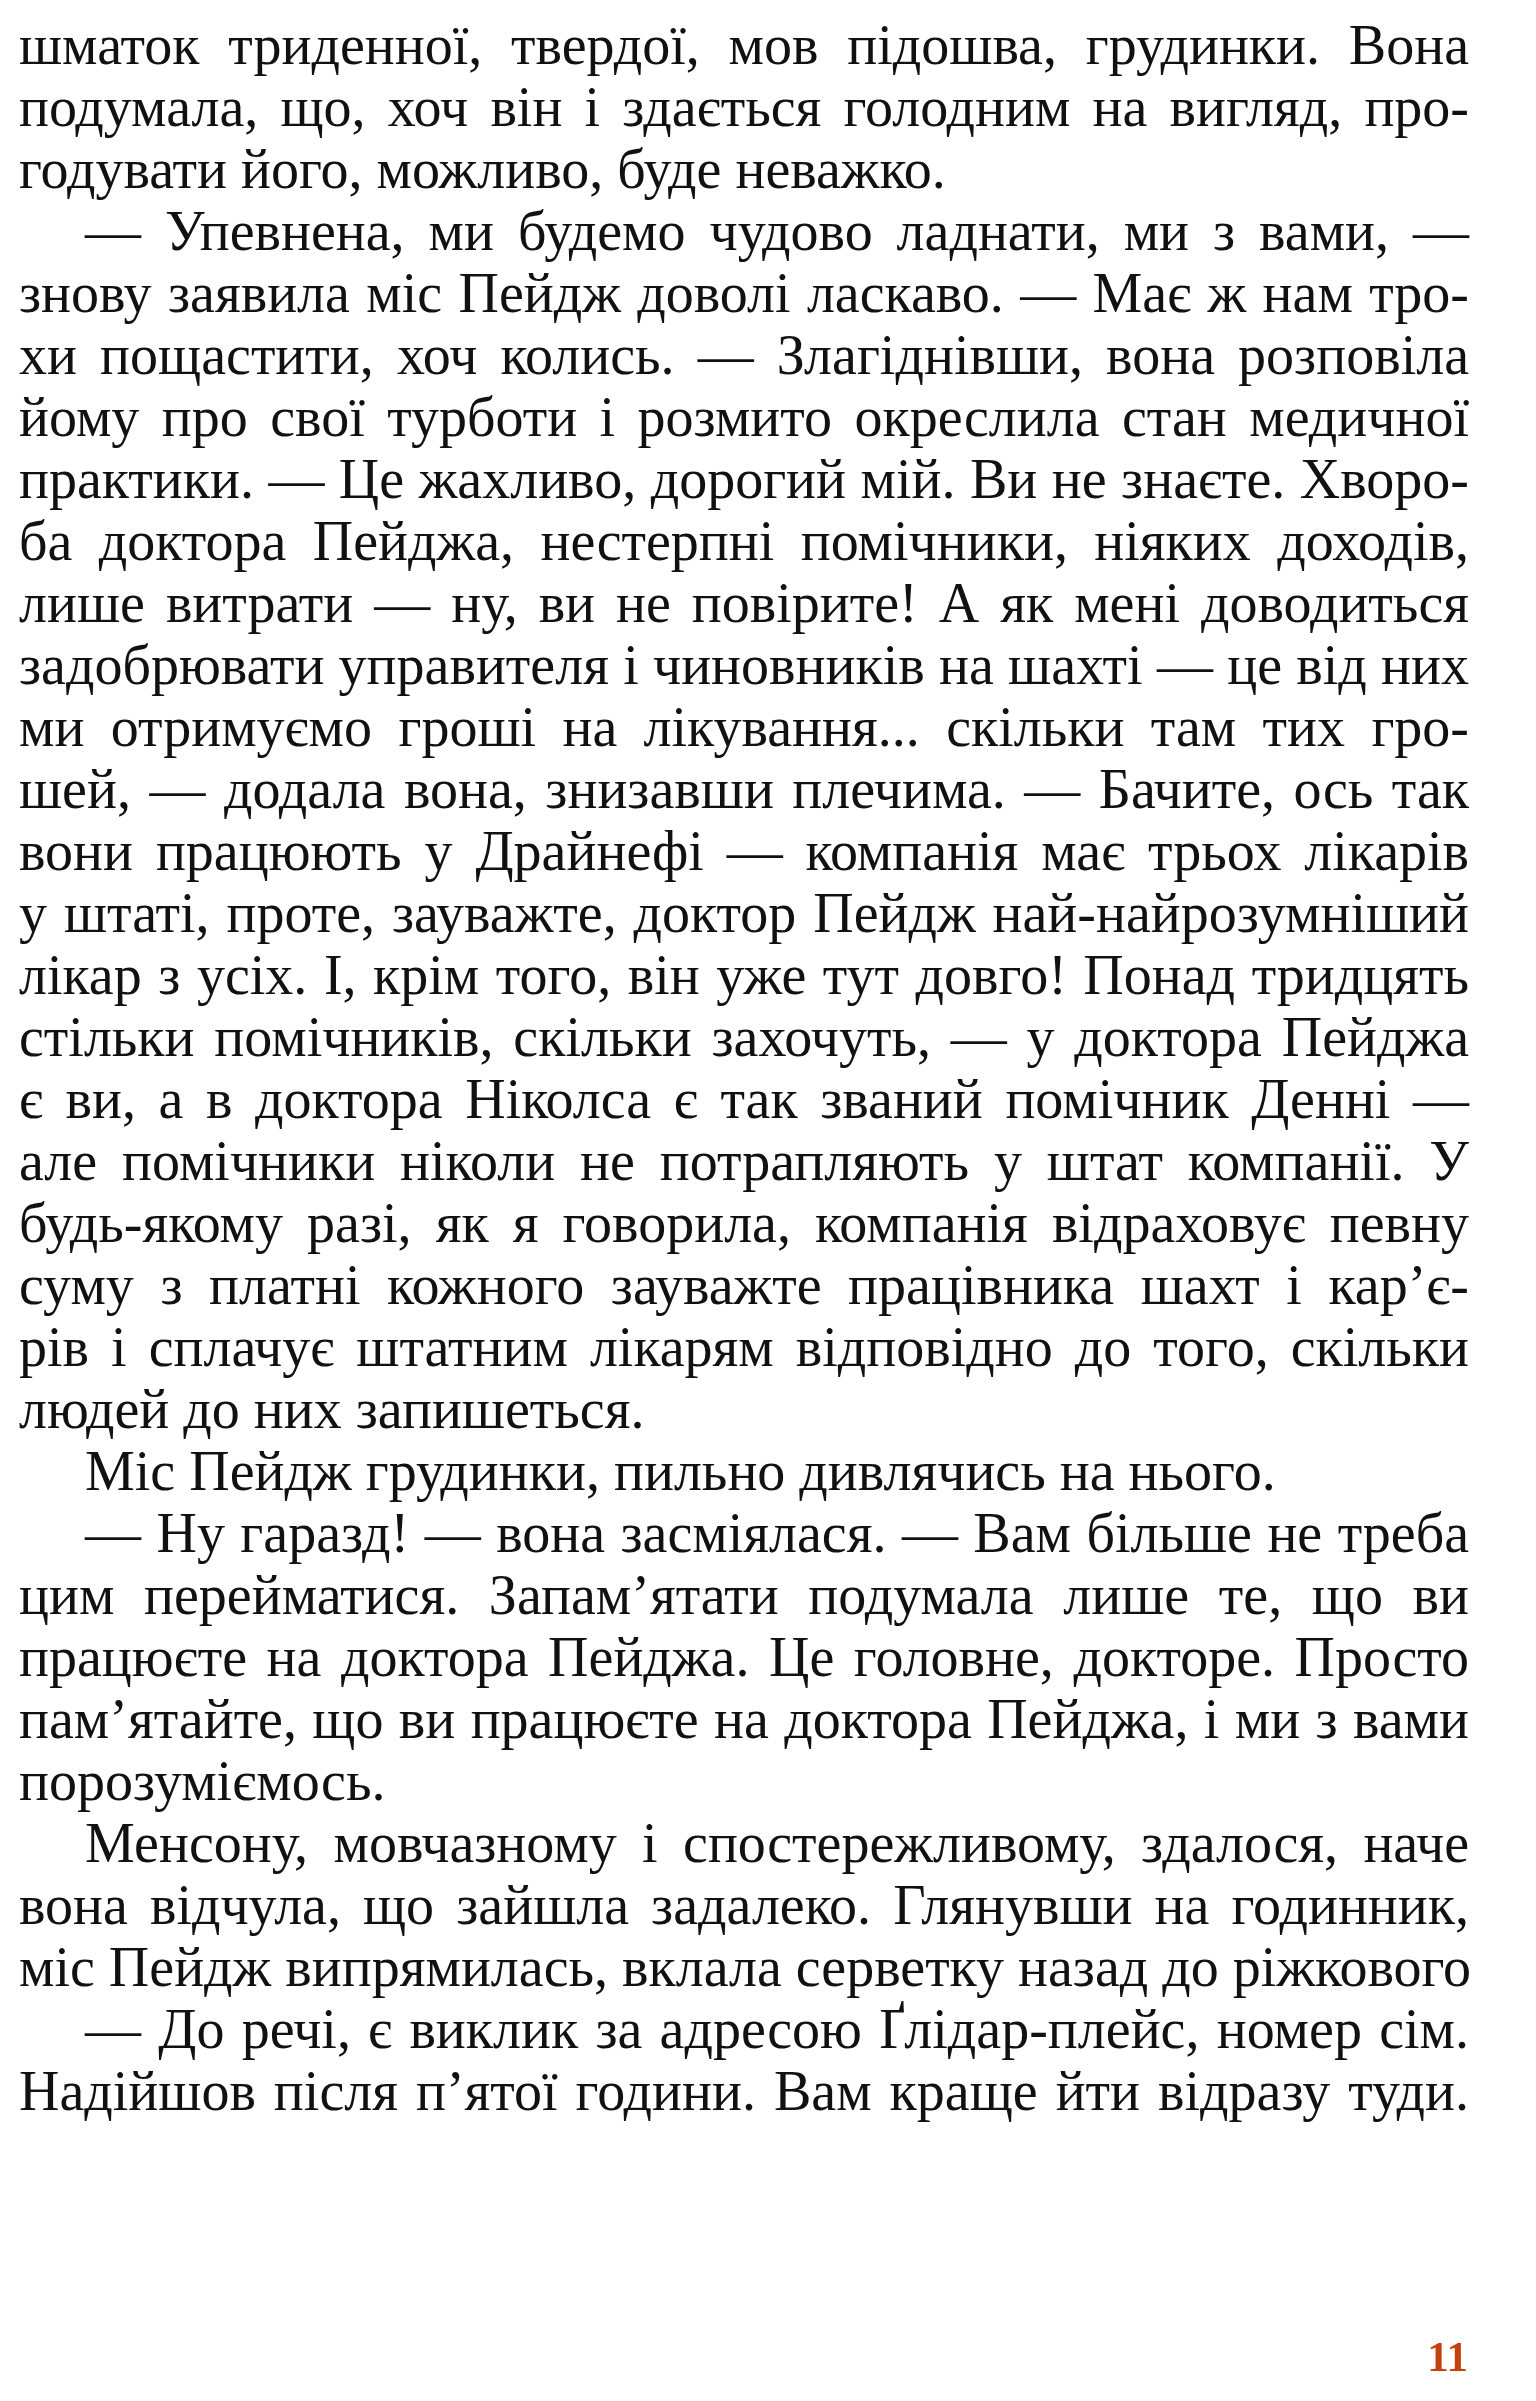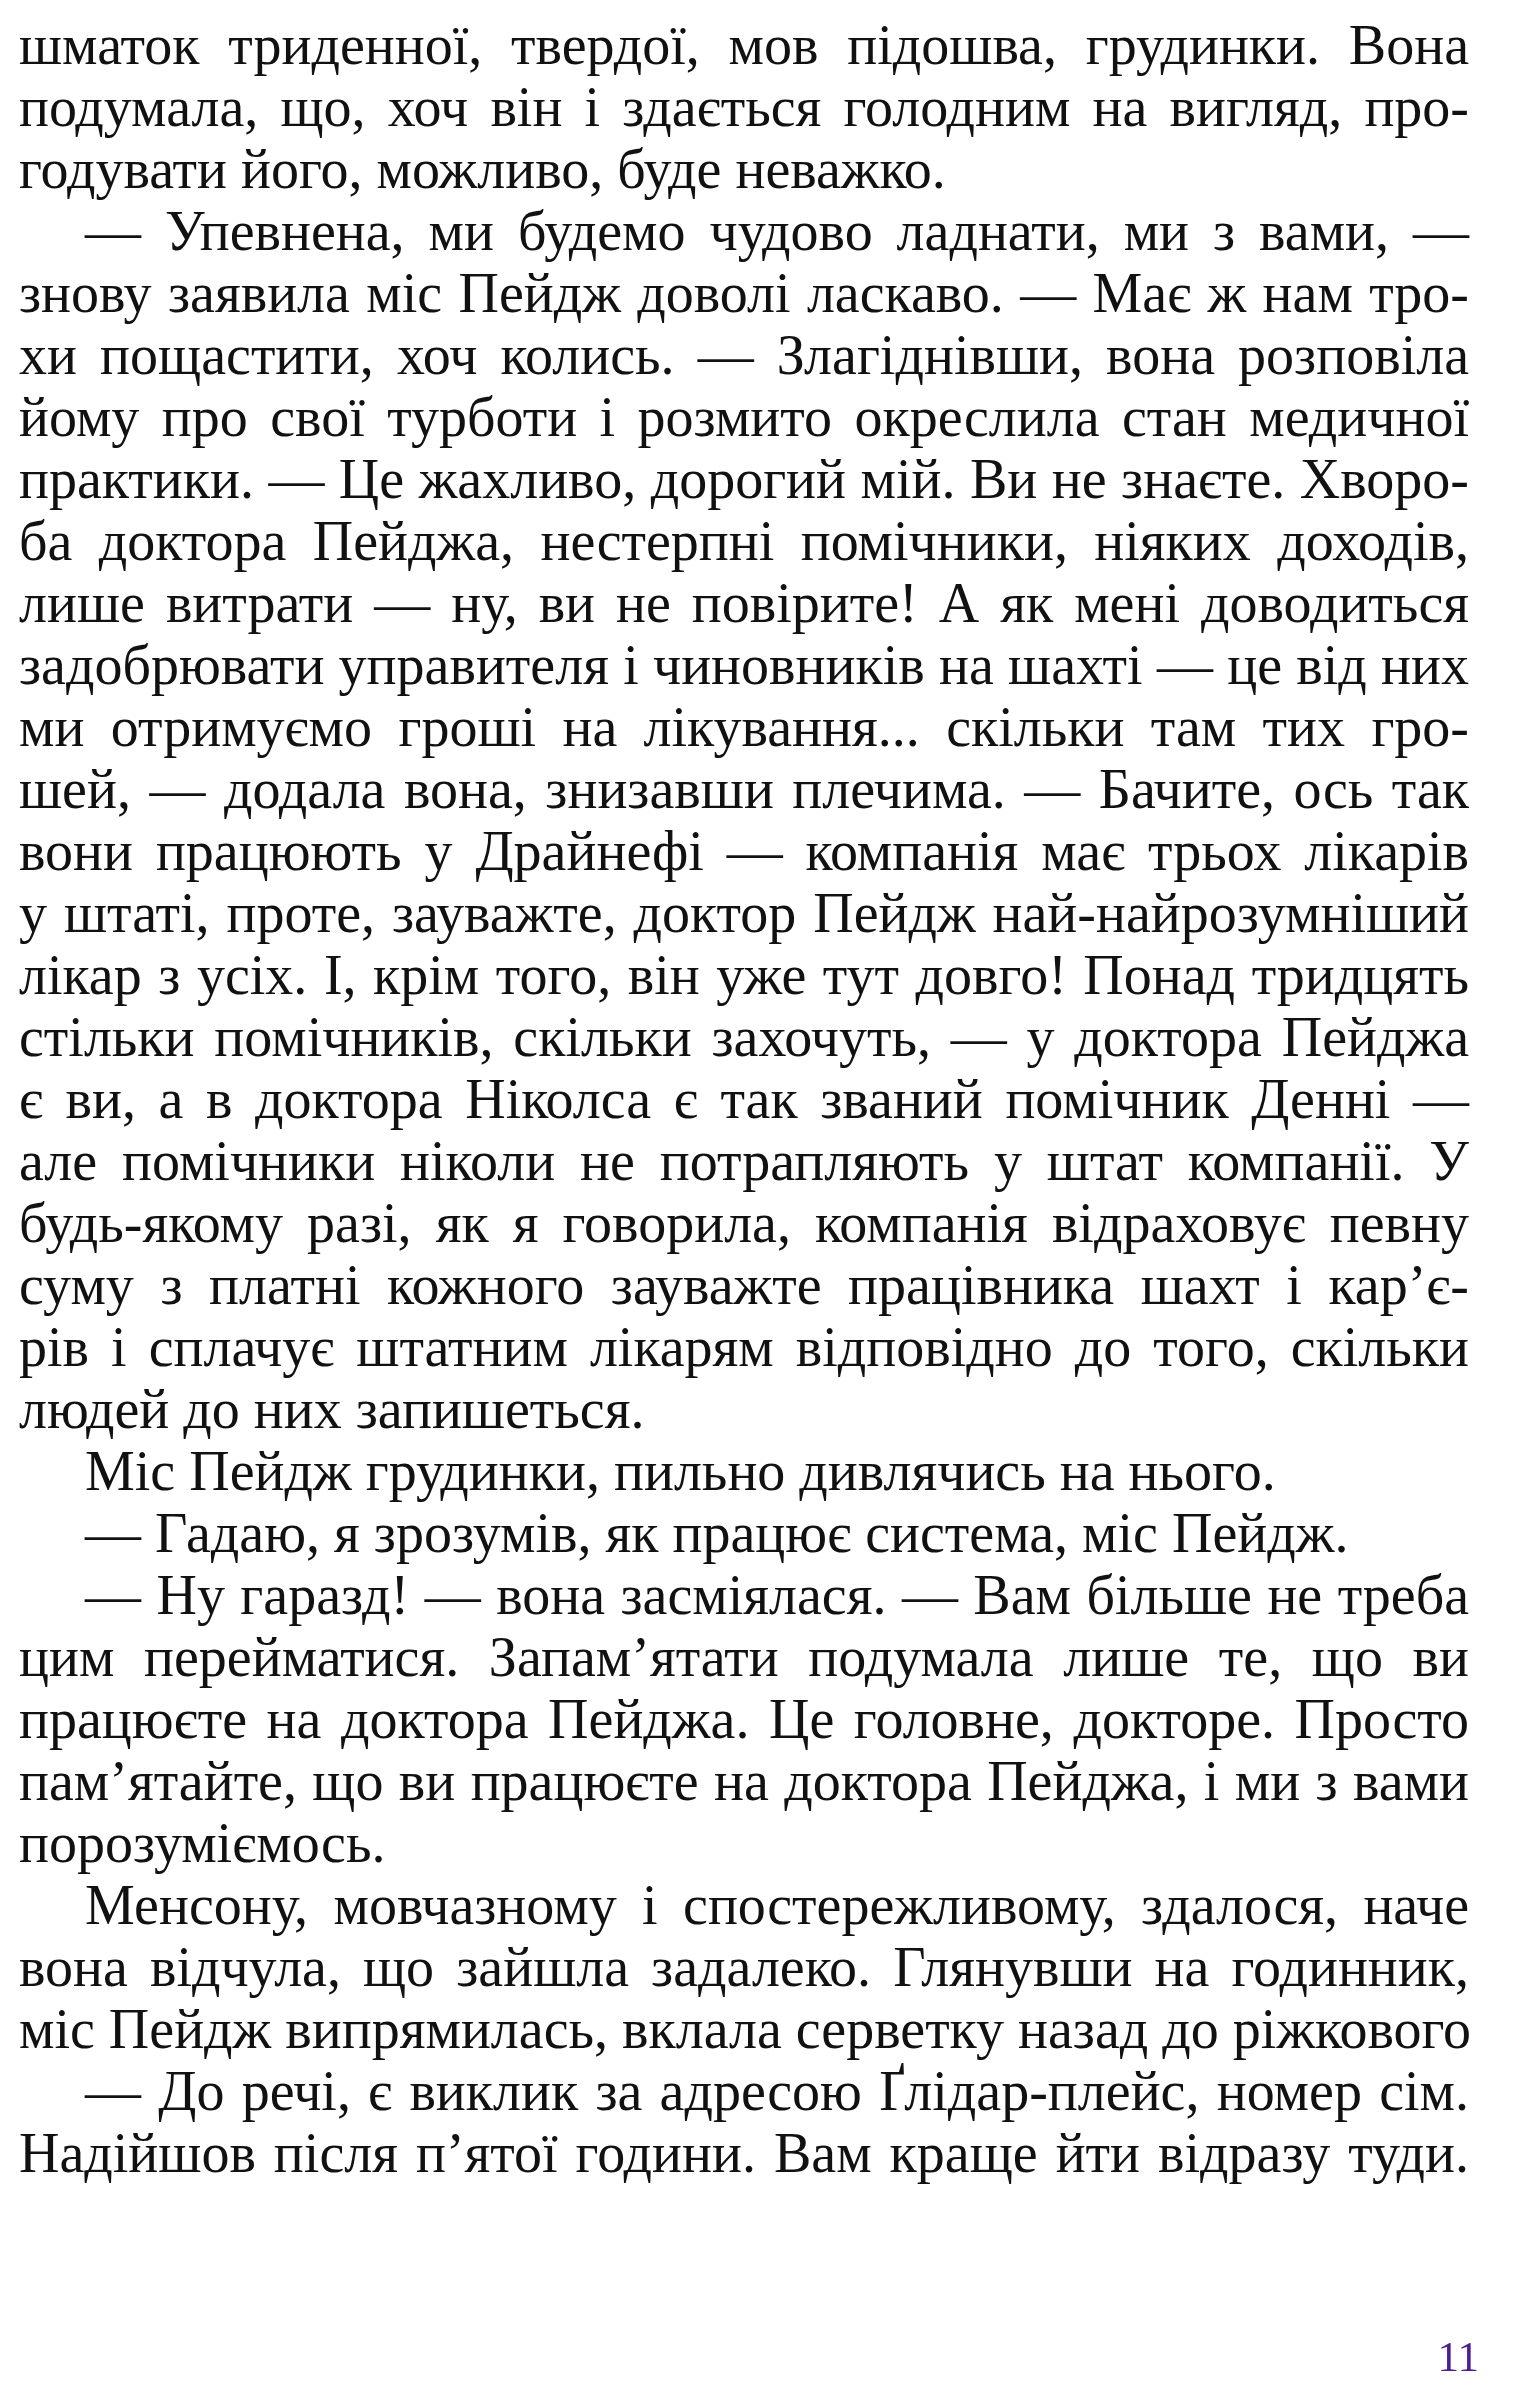--- a/index.html
+++ b/index.html
@@ -32,26 +32,27 @@
     overflow: visible;
   }
   .line.last {
     text-align-last: left;
   }
   .line.indent {
     padding-left: 66px;
   }
   .page-number {
     position: absolute;
-    right: 58px;
+    right: 69px;
     top: 2333px;
     font-size: 43px;
     line-height: 48px;
     font-family: "Liberation Serif", "DejaVu Serif", serif;
-    color: #4c1d95;
+    color: #c2410c;
+    font-weight: bold;
   }
 </style>
 </head>
 <body>
 
 <div class="page">
 
   <div>
     <span class="line">шматок триденної, твердої, мов підошва, грудинки. Вона</span>
     <span class="line">подумала, що, хоч він і здається голодним на вигляд, про-</span>
@@ -78,23 +79,20 @@
     <span class="line">будь-якому разі, як я говорила, компанія відраховує певну</span>
     <span class="line">суму з платні кожного зауважте працівника шахт і кар’є-</span>
     <span class="line">рів і сплачує штатним лікарям відповідно до того, скільки</span>
     <span class="line last">людей до них запишеться.</span>
   </div>
 
   <div>
     <span class="line indent last">Міс Пейдж грудинки, пильно дивлячись на нього.</span>
   </div>
 
-  <div>
-    <span class="line indent last">— Гадаю, я зрозумів, як працює система, міс Пейдж.</span>
-  </div>
 
   <div>
     <span class="line indent">— Ну гаразд! — вона засміялася. — Вам більше не треба</span>
     <span class="line">цим перейматися. Запам’ятати подумала лише те, що ви</span>
     <span class="line">працюєте на доктора Пейджа. Це головне, докторе. Просто</span>
     <span class="line">пам’ятайте, що ви працюєте на доктора Пейджа, і ми з вами</span>
     <span class="line last">порозуміємось.</span>
   </div>
 
   <div>

